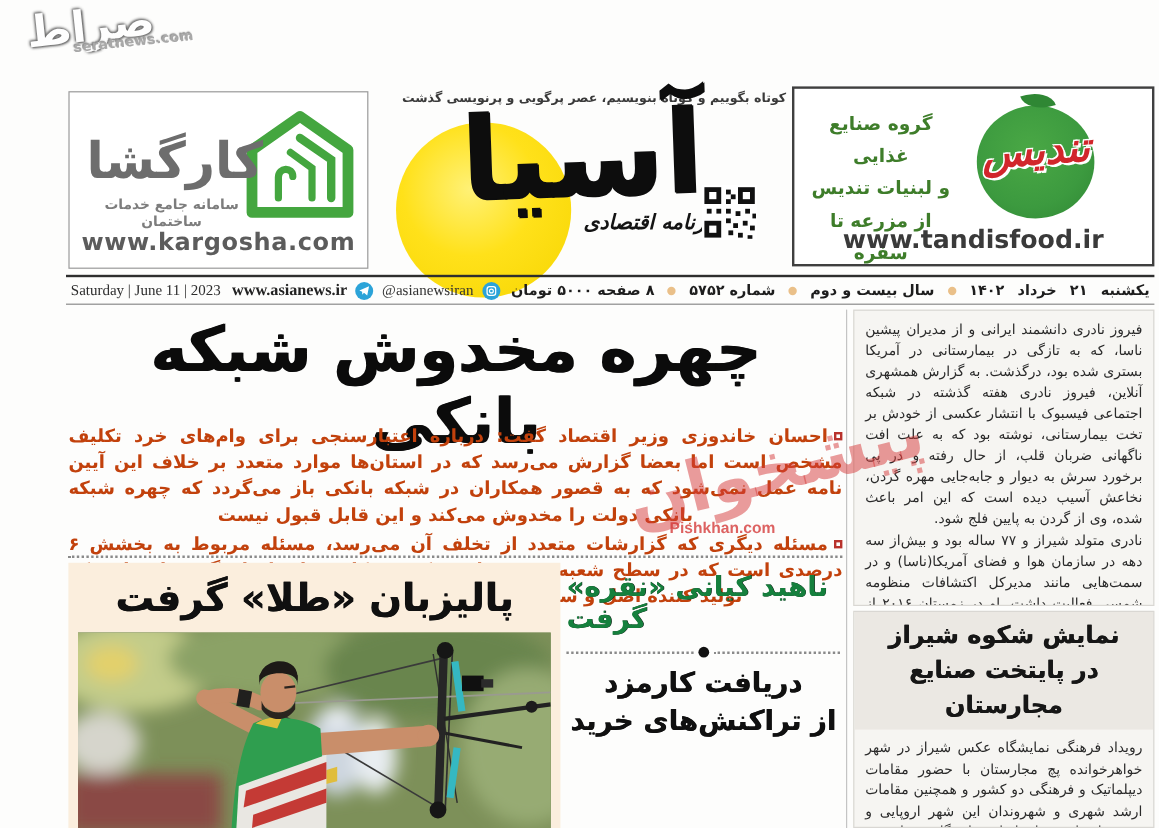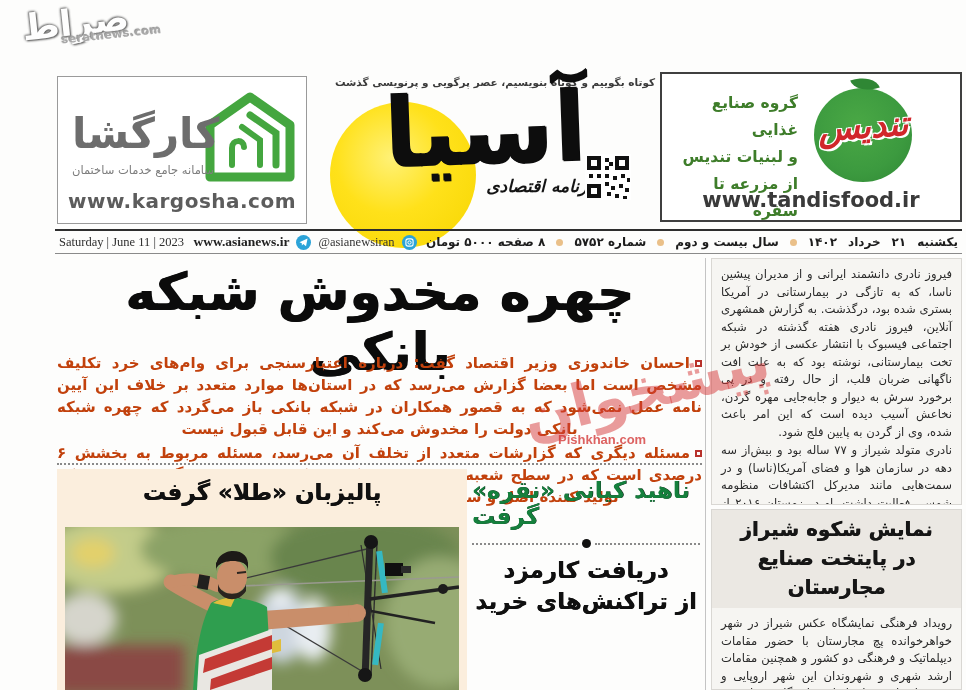--- a/index.html
+++ b/index.html
@@ -23,21 +23,21 @@
     position:absolute; left:57px; top:76px; width:250px; height:148px;
     border:1px solid #9a9a9a; background:#fff;
   }
   .kg-icon { position:absolute; right:8px; top:14px; }
   .kg-brand {
     position:absolute; left:14px; top:32px; width:140px; text-align:center;
     font-size:42px; font-weight:bold; color:#6d6d6d; letter-spacing:-1px;
   }
   .kg-sub {
     position:absolute; left:10px; top:86px; width:150px; text-align:center;
-    font-size:11.5px; font-weight:normal; color:#7d7d7d;
+    font-size:11.5px; font-weight:bold; color:#7d7d7d;
   }
   .kg-url {
     position:absolute; left:0; bottom:10px; width:100%; text-align:center;
     font-size:20px; font-weight:bold; color:#5c5c5c; letter-spacing:.5px;
   }
   
   .asia { position:absolute; left:330px; top:58px; width:330px; height:168px; }
   .asia .tagline {
     position:absolute; top:18px; left:0; width:100%; text-align:center;
     font-size:10.5px; font-weight:bold; color:#3a3a3a;
@@ -55,21 +55,21 @@
     position:absolute; left:150px; top:118px; width:130px; text-align:center;
     font-size:17px; font-weight:bold; font-style:italic; color:#141414;
   }
   .asia .qr { position:absolute; left:255px; top:96px; }
   
   .ad-tandis {
     position:absolute; left:660px; top:72px; width:302px; height:150px;
     border:2px solid #3f3f3f; background:#fff;
   }
   .td-lines {
-    position:absolute; left:8px; top:16px; width:128px; 
+    position:absolute; left:8px; top:16px; width:128px; text-align:center;
     font-size:15.5px; font-weight:bold; color:#3e7d2a; line-height:27px;
   }
   .td-logo { position:absolute; left:142px; top:4px; width:118px; height:110px; }
   .td-circle {
     position:absolute; left:10px; top:10px; width:98px; height:94px; border-radius:50%;
     background:radial-gradient(circle at 45% 40%, #4aa845 0%, #3c9a3f 60%, #2f8734 100%);
   }
   .td-leaf {
     position:absolute; left:48px; top:-2px; width:26px; height:16px;
     background:#2f8734; border-radius:0 100% 0 100%; transform:rotate(-18deg);
@@ -134,21 +134,21 @@
   }
   
   .dotted-rule { position:absolute; left:57px; top:463px; width:645px; border-top:2px dotted #8a8a8a; }
   
   .cream-box {
     position:absolute; left:57px; top:469px; width:410px; height:221px;
     background:#fbeedd;
   }
   .cream-box .title {
     position:absolute; top:10px; left:0; width:100%; text-align:center;
-    font-size:23px; font-weight:bold; color:#101010; direction:rtl;
+    font-size:32px; font-weight:bold; color:#101010; direction:rtl;
     text-shadow:.5px 0 0 #101010;
   }
   .photo-frame {
     position:absolute; left:8px; top:58px; width:394px; height:163px;
     background:#7a8f5a; overflow:hidden;
   }
   
   .mid { position:absolute; left:472px; top:469px; width:228px; height:221px; direction:rtl; }
   .mid .t1 {
     text-align:left; font-size:23px; font-weight:bold; color:#15803d;

